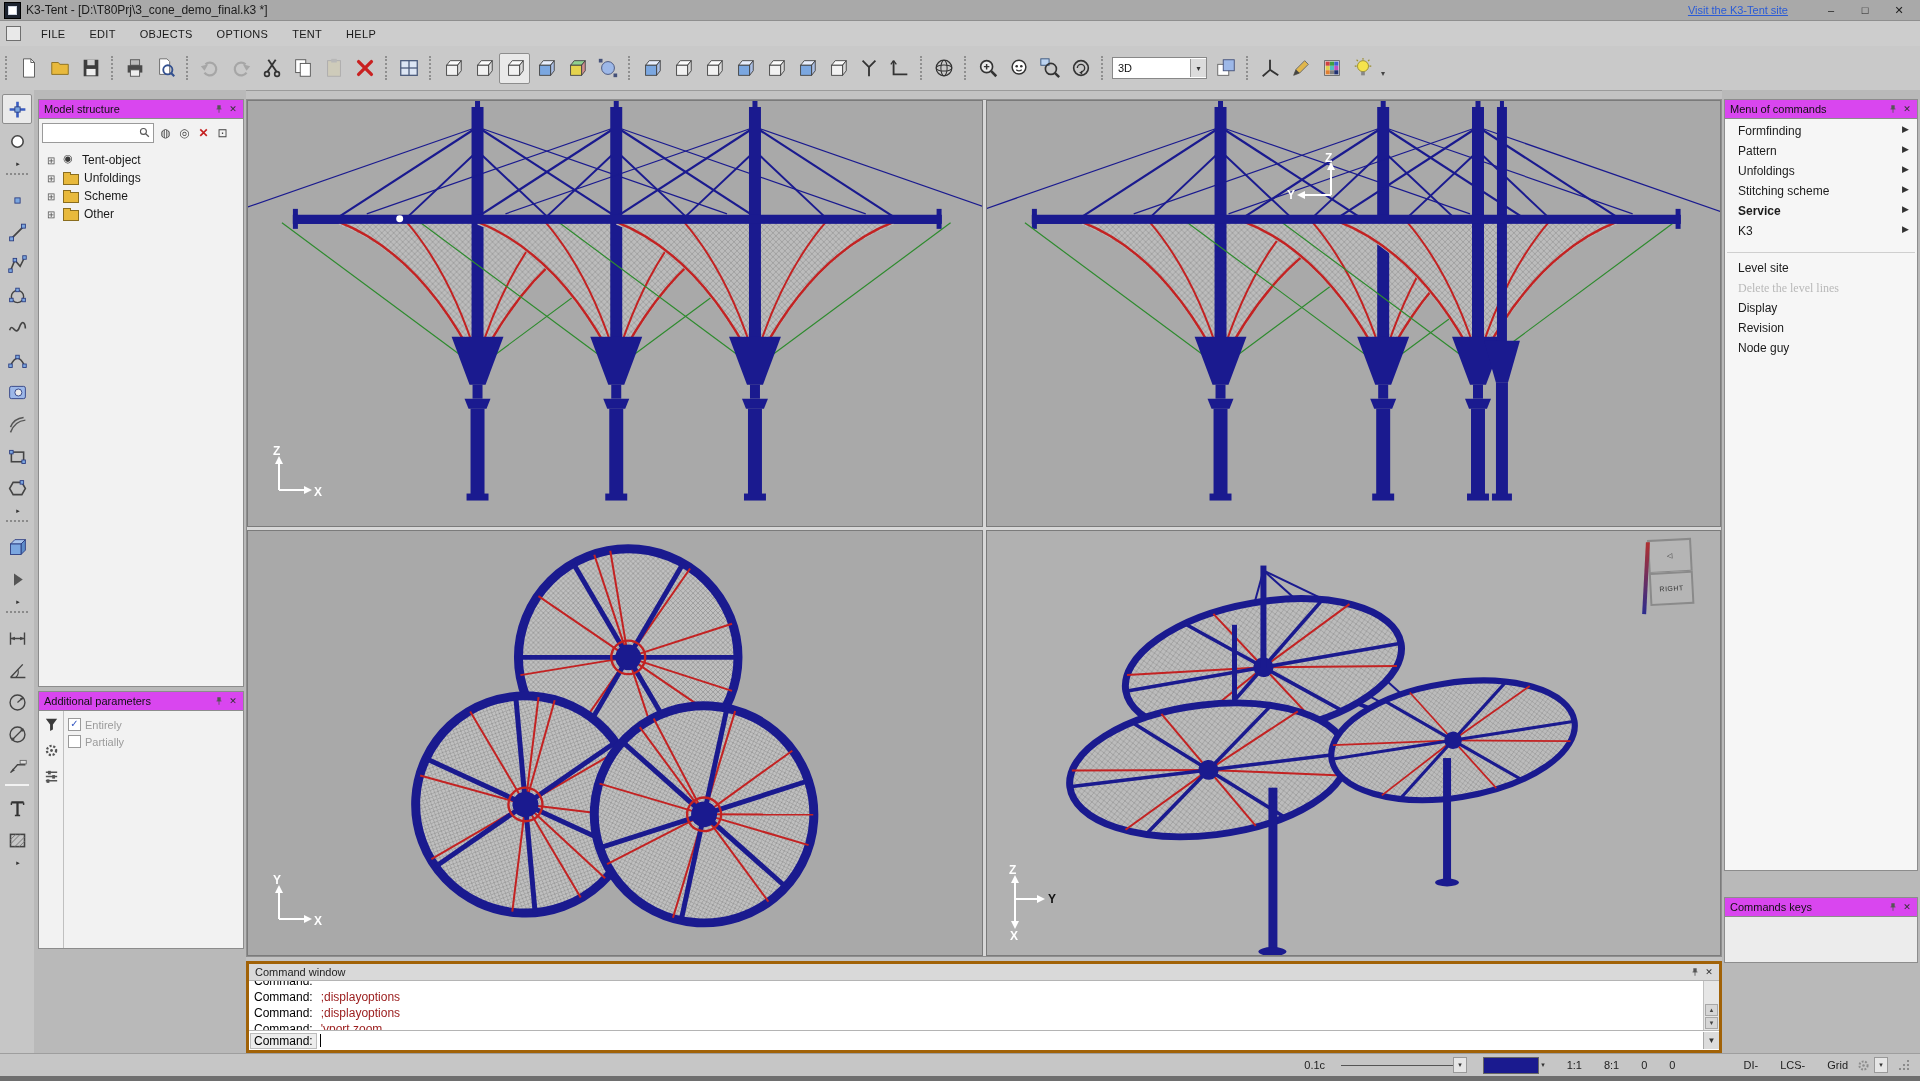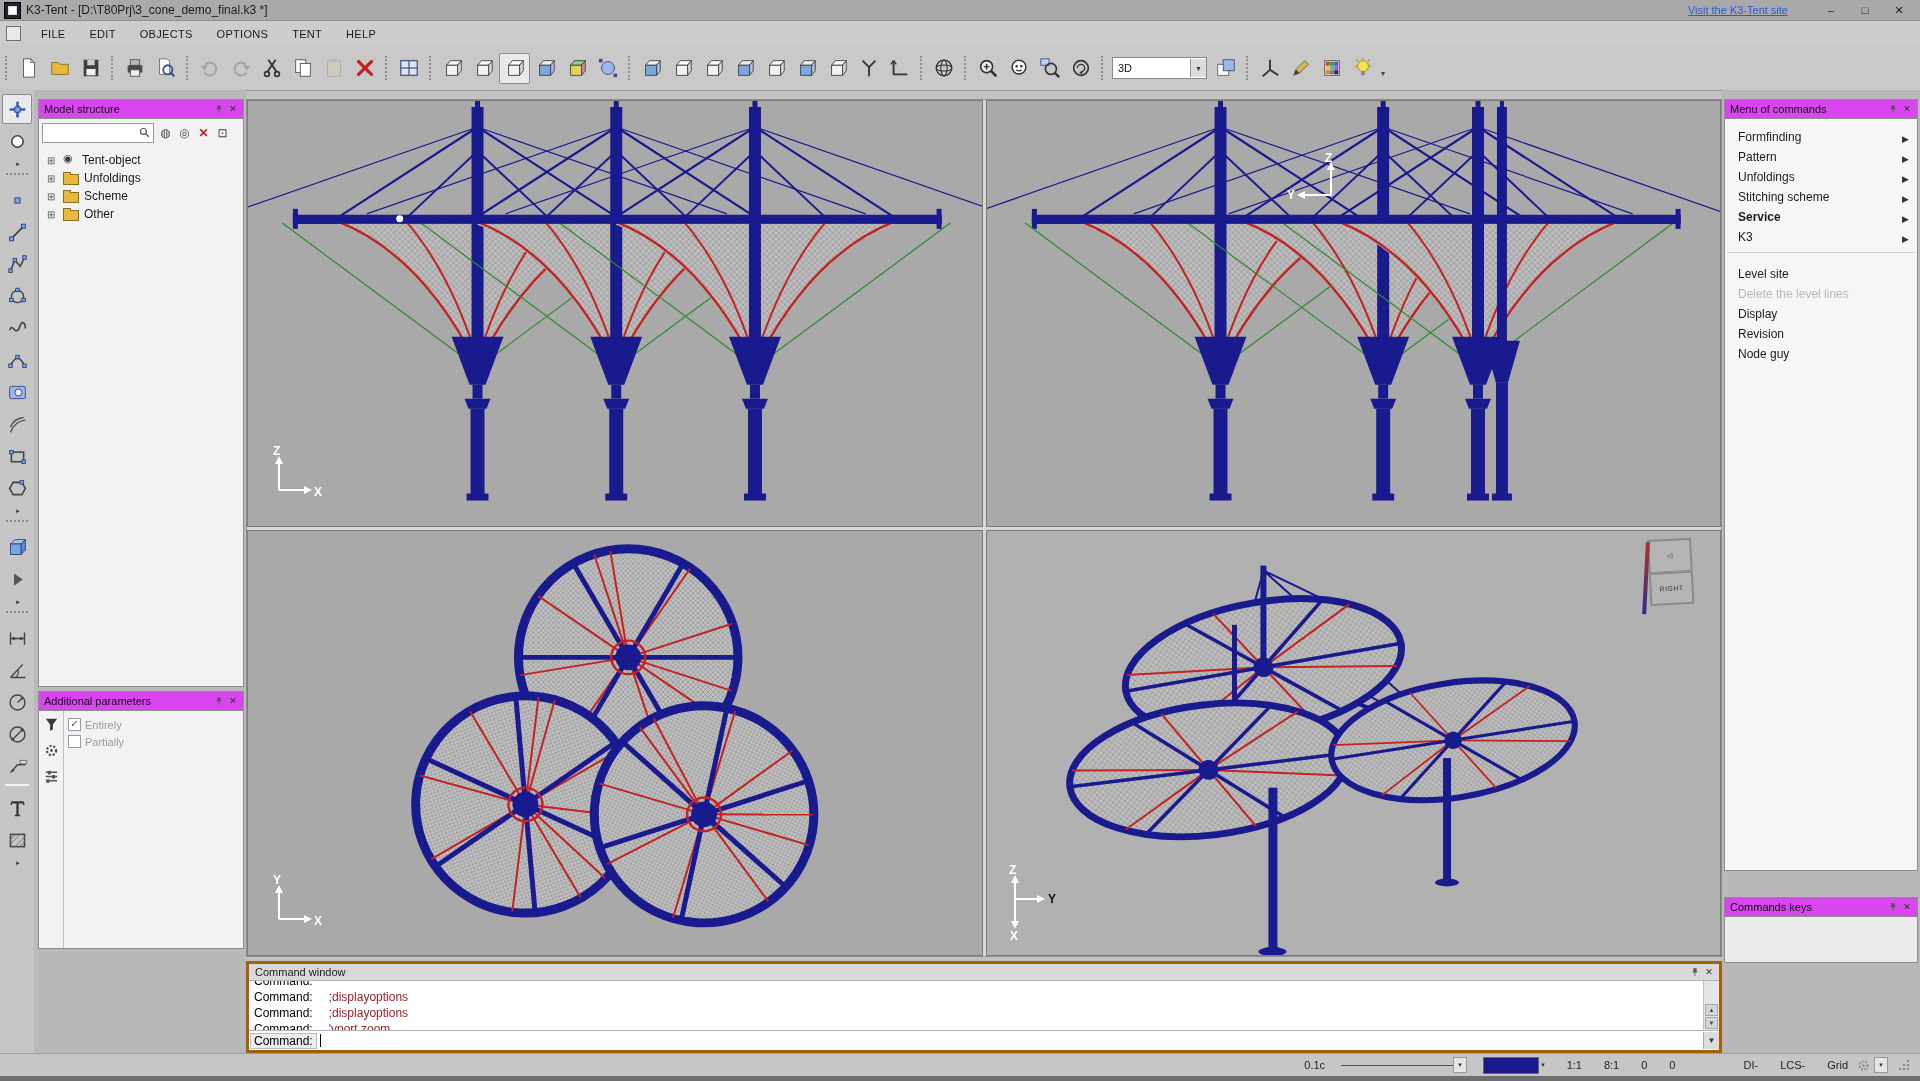--- a/index.html
+++ b/index.html
@@ -66,25 +66,25 @@
   .ap-strip{width:24px;border-right:1px solid #c0c0c0;display:flex;flex-direction:column;align-items:center;padding-top:5px;gap:9px;}
   .ap-strip svg{width:17px;height:17px;}
   .ap-content{flex:1;padding:5px 4px;}
   .cb-row{display:flex;align-items:center;height:17px;gap:4px;}
   .cb{width:11px;height:11px;border:1px solid #9a9a9a;background:#fff;font-size:10px;line-height:10px;color:#3557c0;text-align:center;}
   .cb.checked::before{content:"✓";}
   .cb-label{font-size:11px;color:#9b9b9b;}
   
   .mc-panel{height:772px;}
   .mc-body{flex:1;background:#f6f6f6;padding-top:5px;}
-  .mc-row{height:20px;display:flex;align-items:flex-end;padding:0 8px 0 13px;font-size:12px;color:#1b1b1b;}
+  .mc-row{height:20px;display:flex;align-items:flex-start;padding:0 8px 0 13px;font-size:12px;color:#1b1b1b;}
   .mc-row .lbl{flex:1;}
   .mc-row .arrow{font-size:9px;color:#333;}
   .mc-row.bold .lbl{font-weight:bold;}
-  .mc-row.disabled{color:#b9b9b9;}
+  .mc-row.disabled{color:#b9b9b9;font-family:Liberation Serif, serif;}
   .mc-sep{border-top:1px solid #cfcfcf;margin:8px 2px;}
   
   .ck-panel{height:66px;margin-top:26px;}
   .ck-body{flex:1;background:#ececec;}
   
   .center{position:absolute;left:246px;right:198px;top:90px;bottom:28px;display:flex;flex-direction:column;padding-top:9px;box-sizing:border-box;}
   .vp-grid{flex:1;display:grid;grid-template-columns:1fr 1fr;grid-template-rows:1fr 1fr;gap:3px;background:#d8d8d8;border:1px solid #8e8e8e;}
   .vp{position:relative;background:#a9a9a9;border:1px solid #7b7b7b;overflow:hidden;}
   .vp.vp4{background:#b1b1b1;}
   .scene{position:absolute;left:0;top:0;width:100%;height:100%;}
@@ -97,21 +97,21 @@
   .vc-face{width:44px;height:33px;background:#b5b5b5;border:2px solid #8a8a8a;box-sizing:border-box;display:flex;align-items:center;justify-content:center;margin-left:5px;}
   .vc-face.top{border-bottom-width:1px;}
   .vc-face span{font-size:7px;color:#333;letter-spacing:.5px;}
   .vc-edge{position:absolute;left:0;top:2px;width:4px;height:72px;background:linear-gradient(#b03030,#2c2c8e);transform:rotate(6deg);}
   
   .cmdwin{height:92px;margin-top:4px;border:3px solid #a16207;background:#f0f0f0;display:flex;flex-direction:column;box-sizing:border-box;}
   .cmd-header{height:16px;min-height:16px;background:#d9d9d9;border-bottom:1px solid #b4b4b4;display:flex;align-items:center;padding:0 3px 0 6px;}
   .cmd-title{font-size:11px;color:#222;flex:1;}
   .cmd-history{flex:1;background:#fff;overflow:hidden;position:relative;padding:1px 18px 0 5px;}
   .cmd-line{font-size:12px;line-height:16px;color:#000;white-space:pre;}
-  .cmd-line .cmdtxt{color:#9c2020;margin-left:16px;}
+  .cmd-line .cmdtxt{color:#9c2020;margin-left:8px;}
   .cmd-line.clip{margin-top:-9px;}
   .cmd-scroll{position:absolute;right:0;top:0;bottom:0;width:15px;background:#e6e6e6;border-left:1px solid #c0c0c0;display:flex;flex-direction:column;align-items:center;justify-content:flex-end;gap:1px;padding-bottom:1px;}
   .sc-btn{width:13px;height:12px;background:#d6d6d6;border:1px solid #a8a8a8;font-size:6px;color:#444;display:flex;align-items:center;justify-content:center;box-sizing:border-box;}
   .cmd-inputrow{height:19px;min-height:19px;border-top:1px solid #b4b4b4;background:#fff;display:flex;align-items:center;}
   .cmd-prompt{font-size:12px;color:#000;background:#ededed;border:1px solid #bdbdbd;padding:0 3px;margin-left:1px;}
   .caret{width:1px;height:13px;background:#000;margin-left:3px;animation:blink 1s steps(1) infinite;}
   @keyframes blink{50%{opacity:0;}}
   .cmd-dd{margin-left:auto;width:15px;height:17px;background:#dcdcdc;border-left:1px solid #aaa;display:flex;align-items:center;justify-content:center;font-size:8px;color:#333;}
   
   .statusbar{position:absolute;left:0;right:0;bottom:0;height:28px;background:#c6c6c6;border-top:1px solid #9e9e9e;box-shadow:inset 0 -5px 0 #6e6e6e;display:flex;align-items:center;justify-content:flex-end;padding:0 10px 5px 0;gap:0;font-size:11px;color:#222;box-sizing:border-box;}

